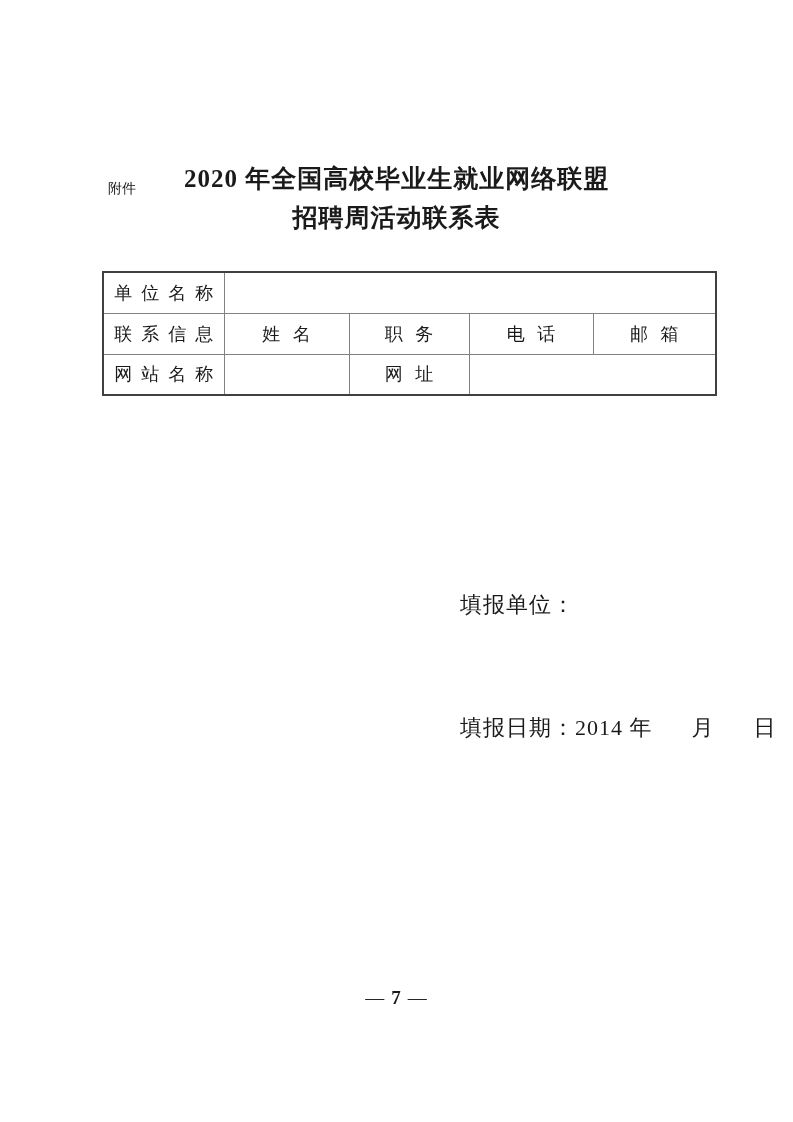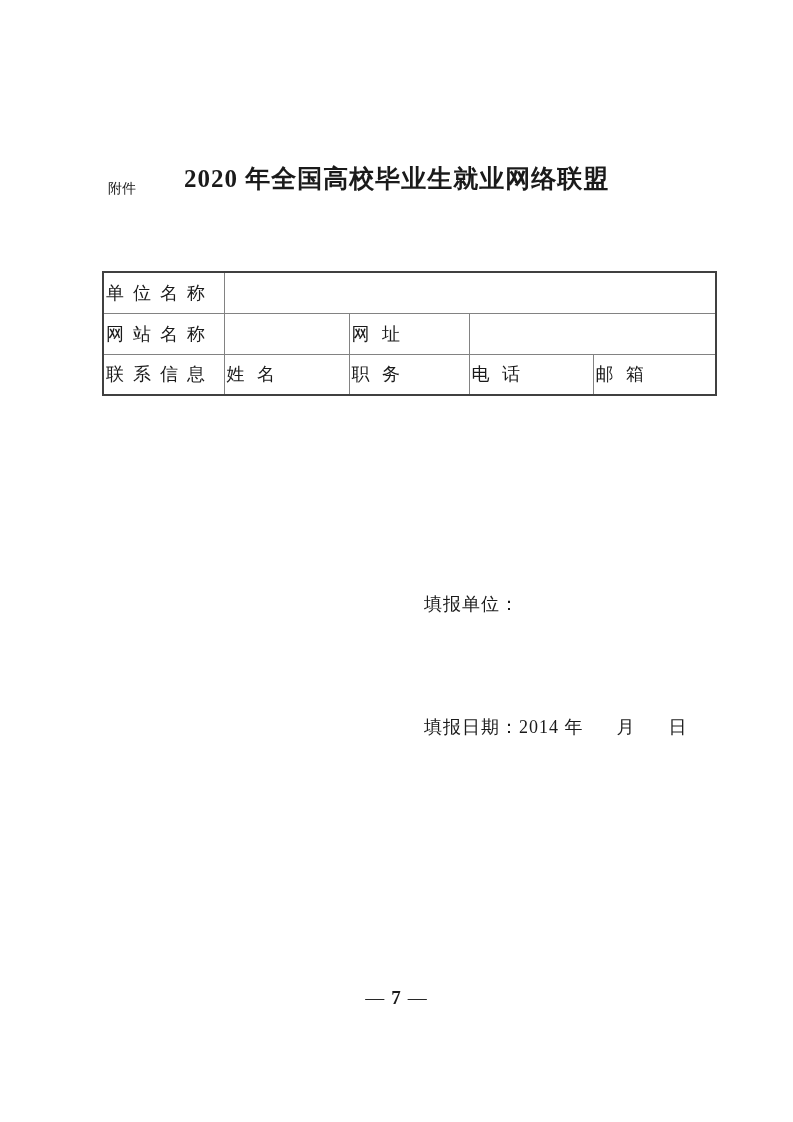--- a/index.html
+++ b/index.html
@@ -27,92 +27,94 @@
     position: absolute; left: 102px; top: 271px;
     width: 613px;
     border-collapse: collapse;
     table-layout: fixed;
     border: 2px solid #404040;
   }
   table.contact-table td {
     border: 1px solid #828282;
     height: 41px;
     padding: 0 2px;
+    text-align: center;
     vertical-align: middle;
     font-size: 18px;
     color: #1a1a1a;
   }
   
   .sp05 { letter-spacing: 0.5em; margin-right: -0.5em; white-space: nowrap; }
   .sp07 { letter-spacing: 0.7em; margin-right: -0.7em; white-space: nowrap; }
   .fill-block {
-    position: absolute; left: 424px; top: 502px;
-    font-size: 18px; line-height: 41px;
+    position: absolute; left: 460px; top: 502px;
+    font-size: 22px; line-height: 41px;
     letter-spacing: 1px;
     white-space: pre;
   }
   .page-footer {
     position: absolute; left: 0; top: 987px; width: 100%;
     text-align: center;
     font-size: 19px; line-height: 22px;
     letter-spacing: 1px;
   }
   .page-footer .num { font-weight: bold; padding: 0 6px; }
 </style>
 </head>
 <body>
 
 <div class="attachment-label">附件</div>
 
 <div class="title-block">
   <div>2020 年全国高校毕业生就业网络联盟</div>
+  <div>招聘周活动联系表</div>
 </div>
 
 <table class="contact-table">
   <colgroup>
     <col style="width:121px">
     <col style="width:125px">
     <col style="width:120px">
     <col style="width:124px">
     <col style="width:123px">
   </colgroup>
   <tbody>
     <tr>
       <td>
         <span class="sp05">单位名称</span>
       </td>
       <td colspan="4"></td>
     </tr>
     <tr>
       <td>
-        <span class="sp05">网站名称</span>
-      </td>
-      <td></td>
-      <td>
-        <span class="sp07">网址</span>
-      </td>
-      <td colspan="2"></td>
-    </tr>
-    <tr>
-      <td>
         <span class="sp05">联系信息</span>
       </td>
       <td>
         <span class="sp07">姓名</span>
       </td>
       <td>
         <span class="sp07">职务</span>
       </td>
       <td>
         <span class="sp07">电话</span>
       </td>
       <td>
         <span class="sp07">邮箱</span>
       </td>
     </tr>
+    <tr>
+      <td>
+        <span class="sp05">网站名称</span>
+      </td>
+      <td></td>
+      <td>
+        <span class="sp07">网址</span>
+      </td>
+      <td colspan="2"></td>
+    </tr>
   </tbody>
 </table>
 
 <div class="fill-block">
   <div>填报单位：</div>
   <div>填报日期：2014 年      月      日</div>
 </div>
 
 <div class="page-footer"><span>—</span><span class="num">7</span><span>—</span></div>
 

